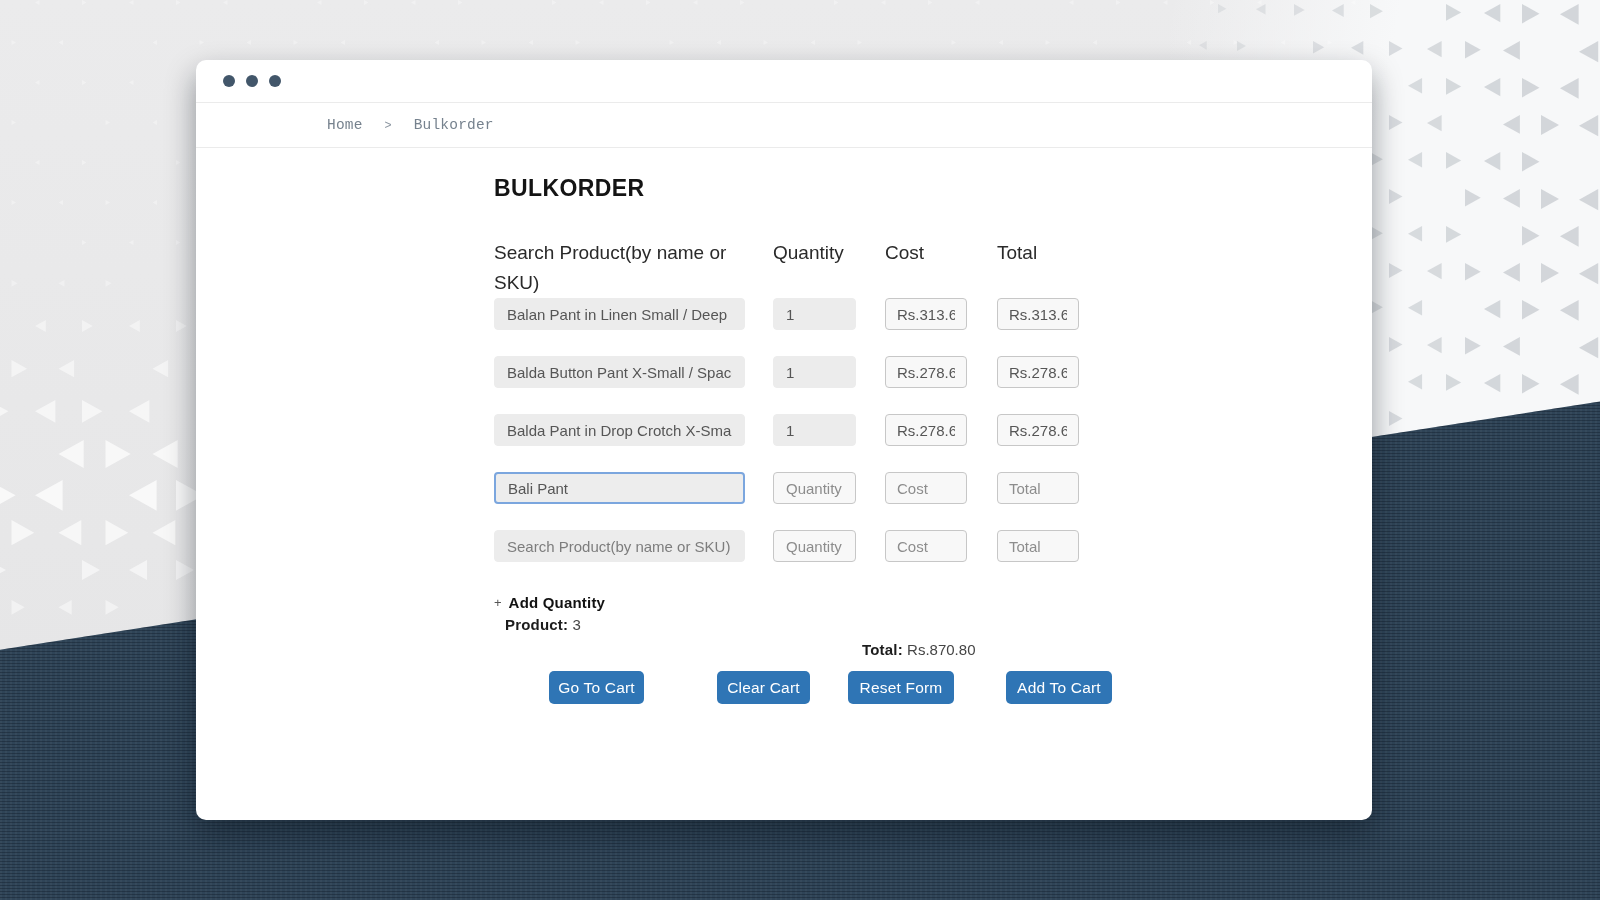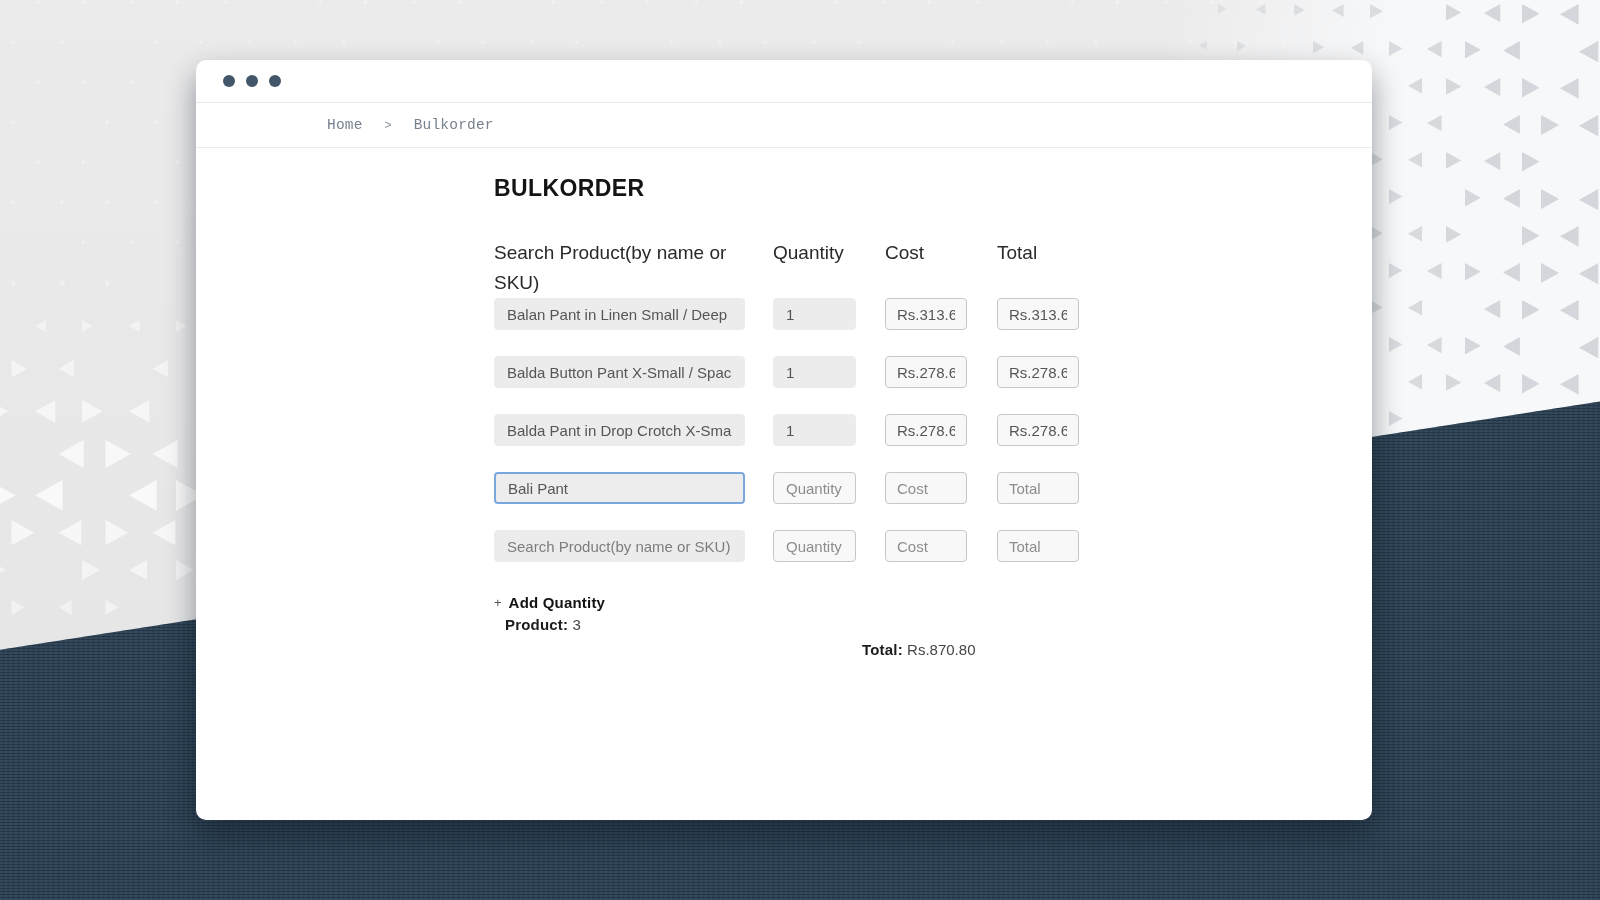--- a/index.html
+++ b/index.html
@@ -601,14 +601,20 @@
       <div class="totals-line">
         <span class="b">Product:</span>
         <span>3</span>
         <span class="total-wrap">
           <span class="b">Total:</span>
           <span>Rs.870.80</span>
         </span>
       </div>
     </div>
 
+    <div class="btn-row">
+      <button class="btn btn-1">Go To Cart</button>
+      <button class="btn btn-2">Clear Cart</button>
+      <button class="btn btn-3">Reset Form</button>
+      <button class="btn btn-4">Add To Cart</button>
+    </div>
   </div>
 </div>
 
 </body></html>

